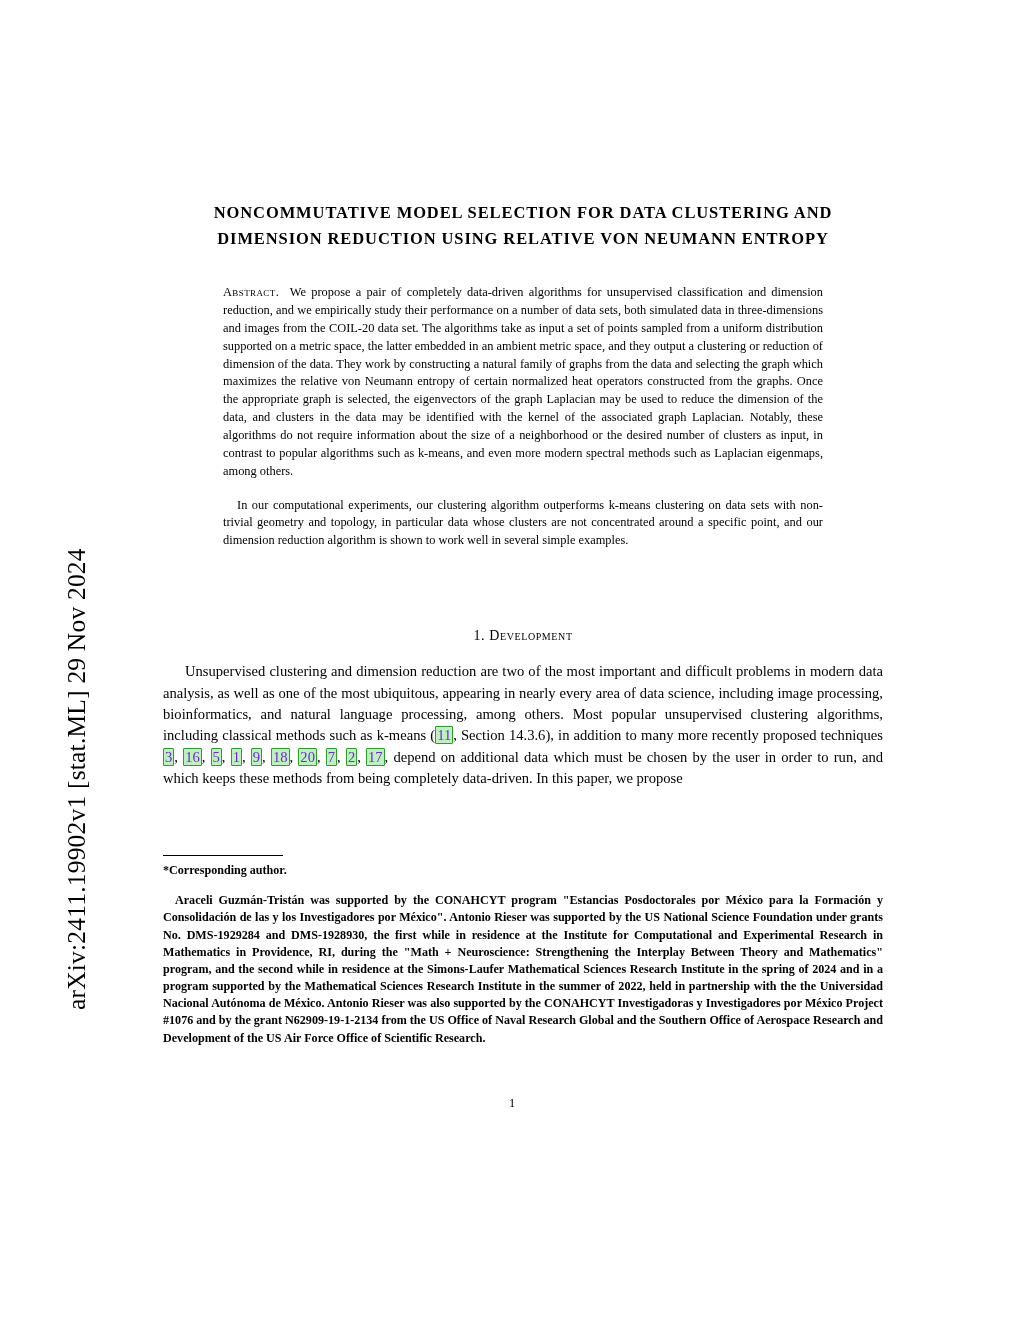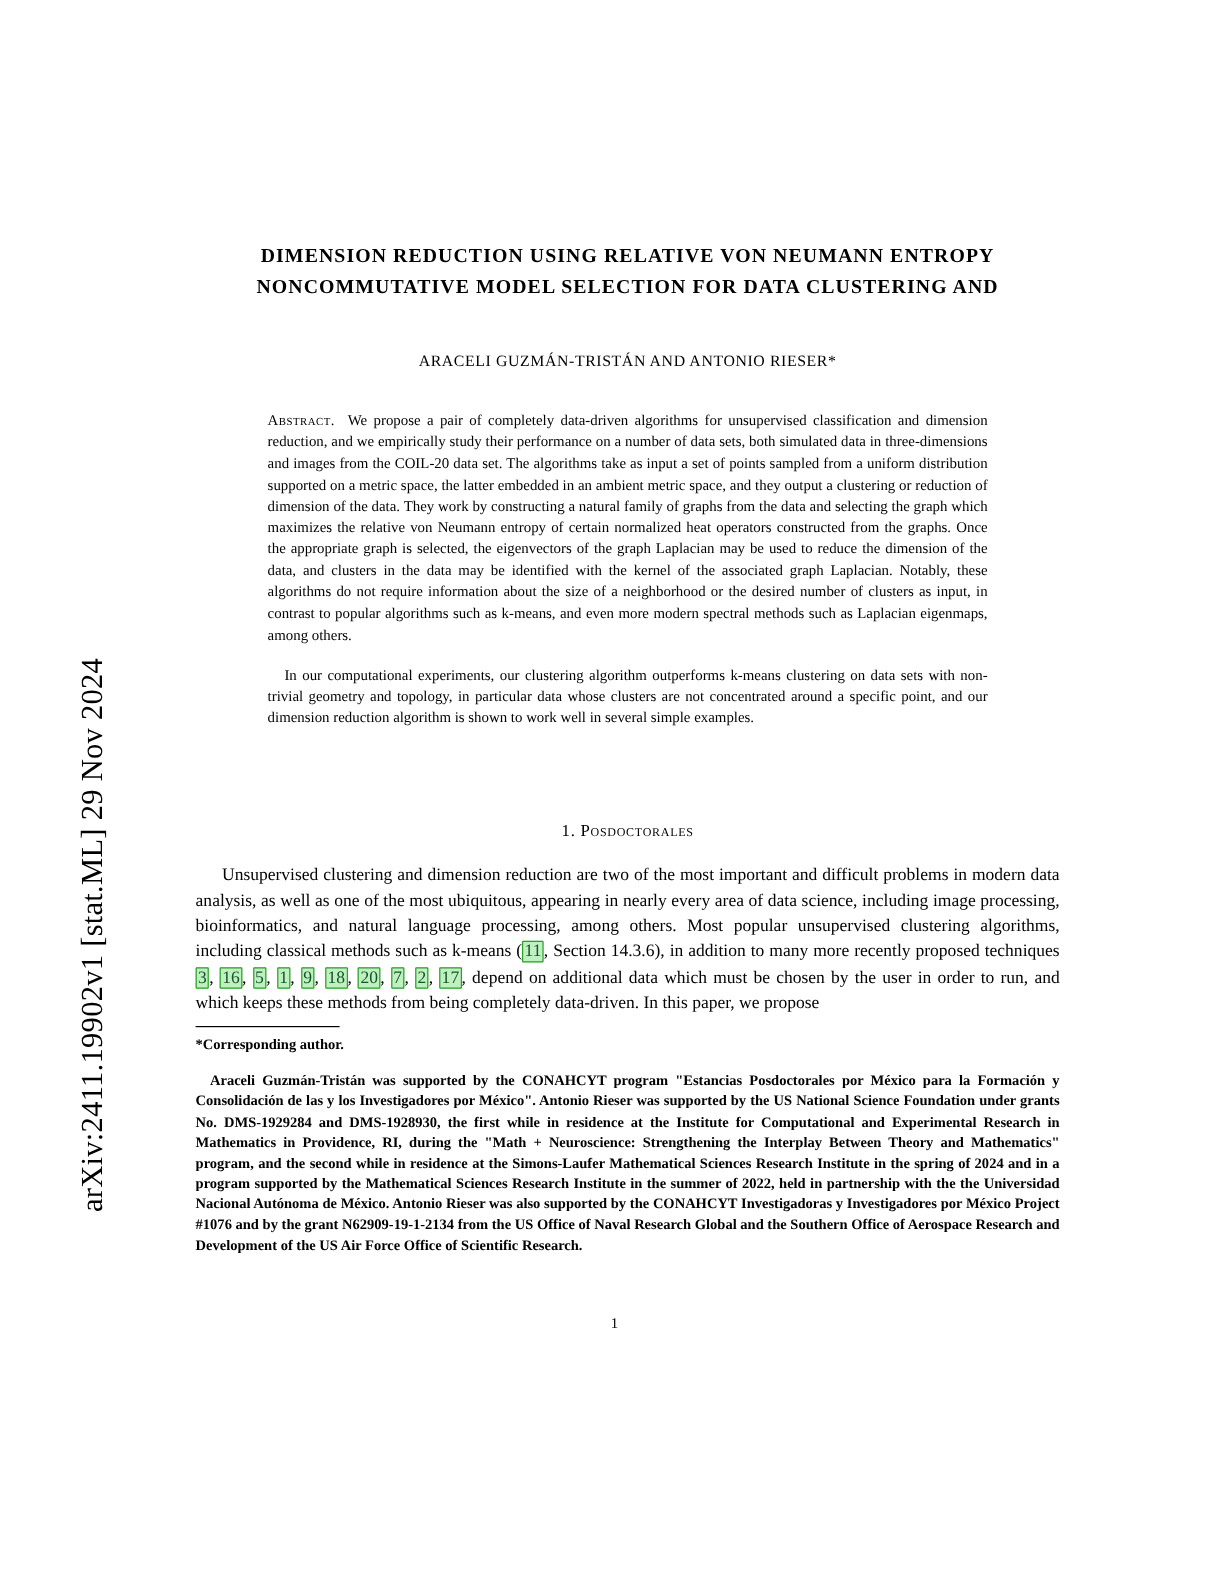--- a/index.html
+++ b/index.html
@@ -94,21 +94,21 @@
 
   .body-text {
     margin-top: 17px;
     font-size: 14.6px;
     line-height: 1.47;
     text-align: justify;
     text-indent: 22px;
   }
 
   .cite {
-    color: #14532d;
+    color: #6d28d9;
     background: #bff0bf;
     border: 1px solid #2aa02a;
     padding: 0 1px;
     border-radius: 1px;
     margin-top: 16px;
   }
 
   .footnote-rule {
     position: absolute;
     left: 163px;
@@ -144,34 +144,33 @@
 
 <div id="arxiv-stamp">
   <div class="vtext">arXiv:2411.19902v1  [stat.ML]  29 Nov 2024</div>
 </div>
 
 <div id="page">
 
   <div class="content">
 
     <h1 class="title">
+      <span class="title-line">NONCOMMUTATIVE MODEL SELECTION FOR DATA CLUSTERING AND</span>
       <span class="title-line">DIMENSION REDUCTION USING RELATIVE VON NEUMANN ENTROPY</span>
-      <span class="title-line">NONCOMMUTATIVE MODEL SELECTION FOR DATA CLUSTERING AND</span>
     </h1>
 
-    <div class="authors">ARACELI GUZMÁN-TRISTÁN AND ANTONIO RIESER*</div>
 
     <div class="abstract-block">
       <p><span class="abstract-head">Abstract.</span>&nbsp;&nbsp;<span>We propose a pair of completely data-driven algorithms for unsupervised classification and dimension reduction, and we empirically study their performance on a number of data sets, both simulated data in three-dimensions and images from the COIL-20 data set. The algorithms take as input a set of points sampled from a uniform distribution supported on a metric space, the latter embedded in an ambient metric space, and they output a clustering or reduction of dimension of the data. They work by constructing a natural family of graphs from the data and selecting the graph which maximizes the relative von Neumann entropy of certain normalized heat operators constructed from the graphs. Once the appropriate graph is selected, the eigenvectors of the graph Laplacian may be used to reduce the dimension of the data, and clusters in the data may be identified with the kernel of the associated graph Laplacian. Notably, these algorithms do not require information about the size of a neighborhood or the desired number of clusters as input, in contrast to popular algorithms such as k-means, and even more modern spectral methods such as Laplacian eigenmaps, among others.</span></p>
       <p class="indent">In our computational experiments, our clustering algorithm outperforms k-means clustering on data sets with non-trivial geometry and topology, in particular data whose clusters are not concentrated around a specific point, and our dimension reduction algorithm is shown to work well in several simple examples.</p>
     </div>
 
     <div class="section-head">
       <span>1.</span>
-      <span>Posdoctorales</span>
+      <span>Development</span>
     </div>
 
     <div class="body-text"><span>Unsupervised clustering and dimension reduction are two of the most important and difficult problems in modern data analysis, as well as one of the most ubiquitous, appearing in nearly every area of data science, including image processing, bioinformatics, and natural language processing, among others. Most popular unsupervised clustering algorithms, including classical methods such as k-means (</span><span class="cite">11</span><span>, Section 14.3.6), in addition to many more recently proposed techniques </span><span class="cite">3</span>, <span class="cite">16</span>, <span class="cite">5</span>, <span class="cite">1</span>, <span class="cite">9</span>, <span class="cite">18</span>, <span class="cite">20</span>, <span class="cite">7</span>, <span class="cite">2</span>, <span class="cite">17</span><span>, depend on additional data which must be chosen by the user in order to run, and which keeps these methods from being completely data-driven. In this paper, we propose</span></div>
 
   </div>
 
   <div class="footnote-rule"></div>
 
   <div class="footnotes">
     <p>*Corresponding author.</p>

